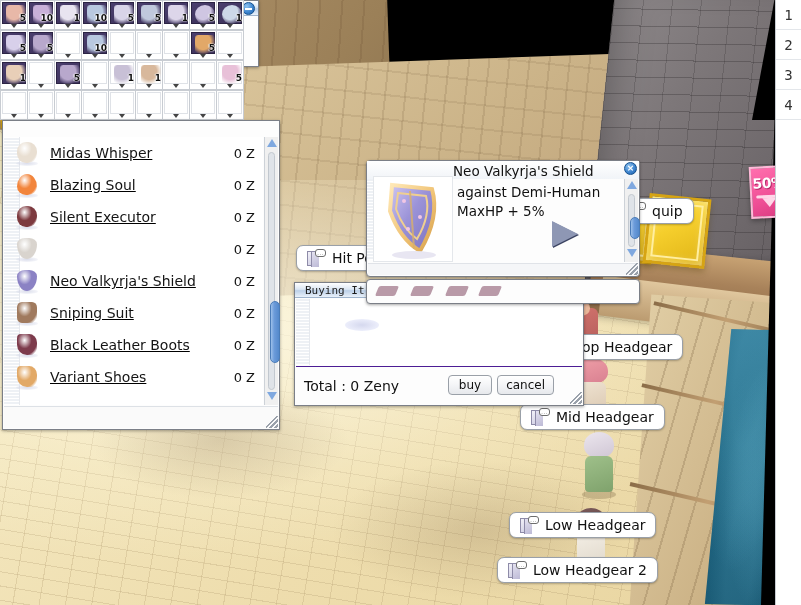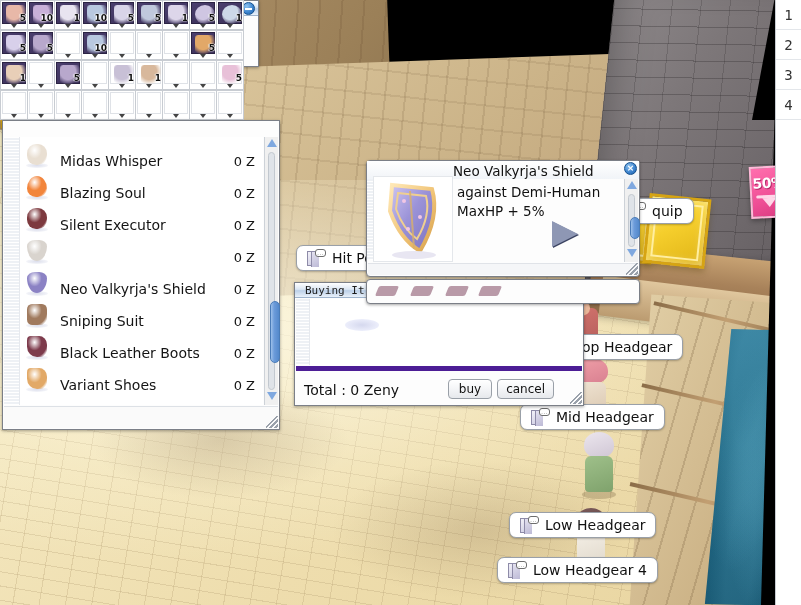--- a/index.html
+++ b/index.html
@@ -220,21 +220,21 @@
     font-family:"DejaVu Sans Mono","Liberation Mono",monospace; border-bottom:1px solid #e3e6ea; }
 
   
   .ico { position:absolute; left:3px; top:2px; width:20px; height:19px; }
 
   
   #shopitems { left:2px; top:120px; width:278px; height:310px; }
   .shop-list { position:absolute; left:1px; top:16px; right:16px; bottom:24px; background:#fff; overflow:hidden; }
   .shop-gutter { position:absolute; left:0; top:0; width:16px; bottom:0;
     background: repeating-linear-gradient(0deg,#ffffff 0 1px,#eef1f5 1px 3px); border-right:1px solid #e6e9ee; }
-  .shop-row { height:32px; display:flex; align-items:flex-end; padding-left:18px; position:relative; }
+  .shop-row { height:32px; display:flex; align-items:center; padding-left:8px; position:relative;text-decoration:underline; }
   .shop-row .item-ico { width:32px; height:28px; position:relative; flex:0 0 32px; }
   .shop-row .item-name { font-size:14px; color:#141414; font-family:"DejaVu Sans","Liberation Sans",sans-serif;
     margin-left:6px; white-space:nowrap; }
   .shop-row .item-price { position:absolute; right:8px; font-size:13px; color:#141414;
     font-family:"DejaVu Sans","Liberation Sans",sans-serif; }
   .shop-foot { position:absolute; left:1px; right:1px; bottom:1px; height:22px; background:#fafafa; border-top:1px solid #dde1e6; }
 
   
   #itemdesc { left:366px; top:160px; width:274px; height:117px; }
   .desc-head { position:absolute; left:0; right:0; top:0; height:18px;
@@ -257,21 +257,21 @@
   .token { position:absolute; top:6px; width:20px; height:10px; background:#b99aa8;
     transform: skewX(-22deg); border-radius:2px; }
 
   
   #buying { left:294px; top:282px; width:290px; height:124px; }
   .buy-gutter { position:absolute; left:1px; top:16px; width:14px; bottom:40px;
     background: repeating-linear-gradient(0deg,#ffffff 0 1px,#eef1f5 1px 3px); border-right:1px solid #e6e9ee; }
   .buy-area { position:absolute; left:15px; top:16px; right:1px; height:68px; background:#fff; }
   .buy-blob { position:absolute; left:35px; top:20px; width:34px; height:12px; border-radius:50%;
     background: radial-gradient(ellipse,#d5d8ee 0%,#eceefb 70%, rgba(255,255,255,0) 100%); }
-  .buy-foot { position:absolute; left:1px; right:1px; bottom:1px; height:38px; background:#fdfdfd; border-top:5px solid #4c1d95; }
+  .buy-foot { position:absolute; left:1px; right:1px; bottom:1px; height:38px; background:#fdfdfd; border-top:1px solid #4c1d95; }
   .buy-total { position:absolute; left:8px; top:11px; font-size:14px; color:#111;
     font-family:"DejaVu Sans","Liberation Sans",sans-serif; }
   .ro-btn {
     position:absolute; top:8px; height:20px; min-width:44px; padding:0 8px;
     background: linear-gradient(180deg,#ffffff 0%, #f4f5f7 50%, #e6e8ec 100%);
     border:1px solid #9aa0a8; border-radius:4px;
     font-size:12px; color:#111; font-family:"DejaVu Sans","Liberation Sans",sans-serif;
     line-height:18px; text-align:center; cursor:pointer;
     box-shadow: inset 0 1px 0 #fff;
   }
@@ -786,21 +786,21 @@
       <span class="board"></span>
       <span class="bub">...</span>
     </span>
   <span>Low Headgear</span>
 </div>
 <div class="name-tag" style="left:497px;top:557px;">
   <span class="talk-ico">
       <span class="board"></span>
       <span class="bub">...</span>
     </span>
-  <span>Low Headgear 4</span>
+  <span>Low Headgear 2</span>
 </div>
 
 <div class="ro-win" id="buying">
   <div class="ro-title">
     <span class="ul">Buying It</span>
   </div>
   <div class="buy-gutter"></div>
   <div class="buy-area">
     <div class="buy-blob"></div>
   </div>

